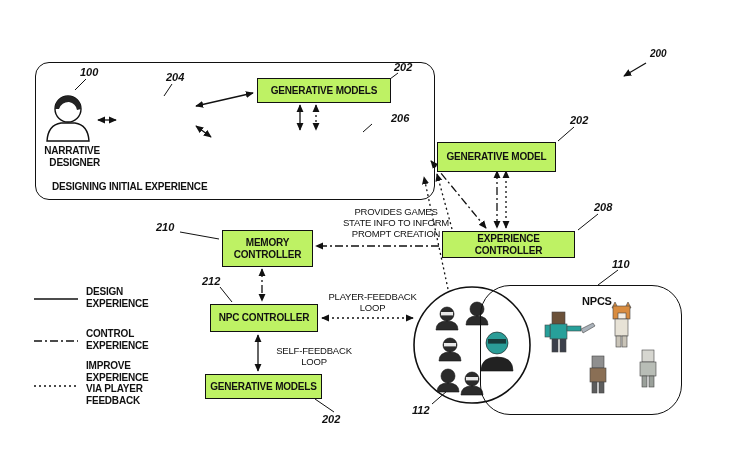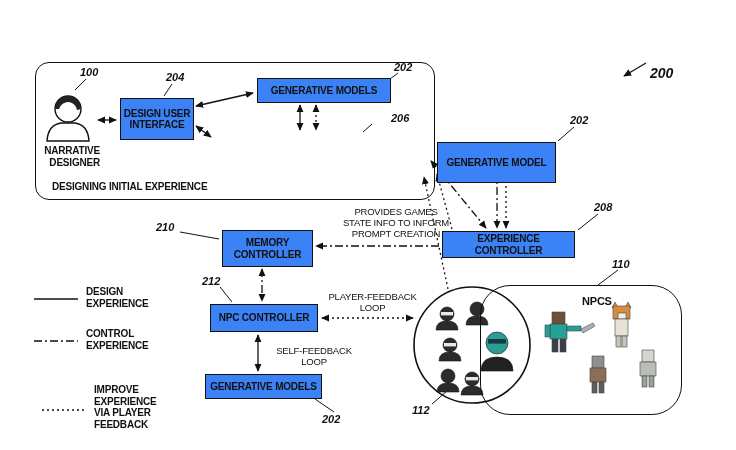--- a/index.html
+++ b/index.html
@@ -1,20 +1,20 @@
 <!DOCTYPE html>
 <html><head>
 <meta charset="utf-8">
 <style>
   * { margin:0; padding:0; box-sizing:border-box; }
   html,body { background:#ffffff; font-family:"Liberation Sans", sans-serif; }
   #canvas { position:relative; width:736px; height:450px; background:#fff; overflow:hidden; }
   #connectors { position:absolute; left:0; top:0; }
   .box {
-    position:absolute; border:1.6px solid #111; background:#3b82f6;
+    position:absolute; border:1.6px solid #111; background:#bef264;
     display:flex; align-items:center; justify-content:center; text-align:center;
     font-weight:bold; font-size:10px; line-height:1.12; color:#111;
     white-space:pre-line; letter-spacing:-0.2px; padding:2px;
   }
   .container-box { position:absolute; border:1.7px solid #111; background:transparent; }
   .lbl { position:absolute; font-weight:bold; font-size:10px; color:#111; white-space:pre-line; line-height:1.15; letter-spacing:-0.2px; }
   .ref { position:absolute; font-style:italic; font-weight:600; font-size:11px; color:#111; }
   .note { position:absolute; font-weight:normal; font-size:9.5px; color:#111; text-align:center; white-space:pre-line; line-height:1.18; letter-spacing:-0.2px; }
   .legend-row { position:absolute; display:flex; align-items:flex-start; gap:7px; }
   .legend-label { font-weight:bold; font-size:10px; color:#111; white-space:pre-line; line-height:1.15; letter-spacing:-0.2px; }
@@ -145,31 +145,27 @@
       </g>
     </g>
   </svg>
 
   <div class="container-box" style="left:35px; top:62px; width:400px; height:138px; border-radius:14px;"></div>
   <div class="lbl" style="left:52px; top:181px;">DESIGNING INITIAL EXPERIENCE</div>
 
   <div class="container-box" style="left:480px; top:285px; width:202px; height:130px; border-radius:30px;"></div>
   <div class="lbl" style="left:582px; top:295px; font-size:11px;">NPCS</div>
 
-  <div class="box" style="left:120px; top:98px; width:74px; height:42px;">
-    <span>DESIGN USER
-INTERFACE</span>
-  </div>
 
   <div class="box" style="left:257px; top:78px; width:134px; height:25px;">
     <span>GENERATIVE MODELS</span>
   </div>
 
 
-  <div class="box" style="left:437px; top:142px; width:119px; height:41px;">
+  <div class="box" style="left:437px; top:142px; width:119px; height:30px;">
     <span>GENERATIVE MODEL</span>
   </div>
 
   <div class="box" style="left:442px; top:231px; width:133px; height:27px;">
     <span>EXPERIENCE CONTROLLER</span>
   </div>
 
   <div class="box" style="left:222px; top:230px; width:91px; height:37px;">
     <span>MEMORY
 CONTROLLER</span>
@@ -187,21 +183,21 @@
 DESIGNER</div>
 
   <div class="note" style="left:336px; top:206px; width:120px;">PROVIDES GAMES
 STATE INFO TO INFORM
 PROMPT CREATION</div>
   <div class="note" style="left:320px; top:291px; width:105px;">PLAYER-FEEDBACK
 LOOP</div>
   <div class="note" style="left:268px; top:345px; width:92px;">SELF-FEEDBACK
 LOOP</div>
 
-  <div class="ref" style="left:650px; top:65px; font-size:14px;font-style:italic;">200</div>
+  <div class="ref" style="left:650px; top:48px; font-size:10px;font-style:italic;">200</div>
   <div class="ref" style="left:80px;  top:66px;">100</div>
   <div class="ref" style="left:166px; top:71px;">204</div>
   <div class="ref" style="left:394px; top:61px;">202</div>
   <div class="ref" style="left:366px; top:112px;margin-left:25px;">206</div>
   <div class="ref" style="left:570px; top:114px;">202</div>
   <div class="ref" style="left:594px; top:201px;">208</div>
   <div class="ref" style="left:156px; top:221px;">210</div>
   <div class="ref" style="left:202px; top:275px;">212</div>
   <div class="ref" style="left:322px; top:413px;">202</div>
   <div class="ref" style="left:612px; top:258px;">110</div>
@@ -216,21 +212,21 @@
   </div>
 
   <div class="legend-row" style="left:33px; top:328px;">
     <svg width="46" height="26">
       <line x1="1" y1="13" x2="45" y2="13" stroke="#111" stroke-width="1.4" stroke-dasharray="8 3 2 3"></line>
     </svg>
     <div class="legend-label">CONTROL
 EXPERIENCE</div>
   </div>
 
-  <div class="legend-row" style="left:41px; top:360px;margin-top:24px;">
+  <div class="legend-row" style="left:33px; top:360px;">
     <svg width="46" height="52">
       <line x1="1" y1="26" x2="45" y2="26" stroke="#111" stroke-width="1.4" stroke-dasharray="2 3"></line>
     </svg>
     <div class="legend-label">IMPROVE
 EXPERIENCE
 VIA PLAYER
 FEEDBACK</div>
   </div>
 
 </div>

